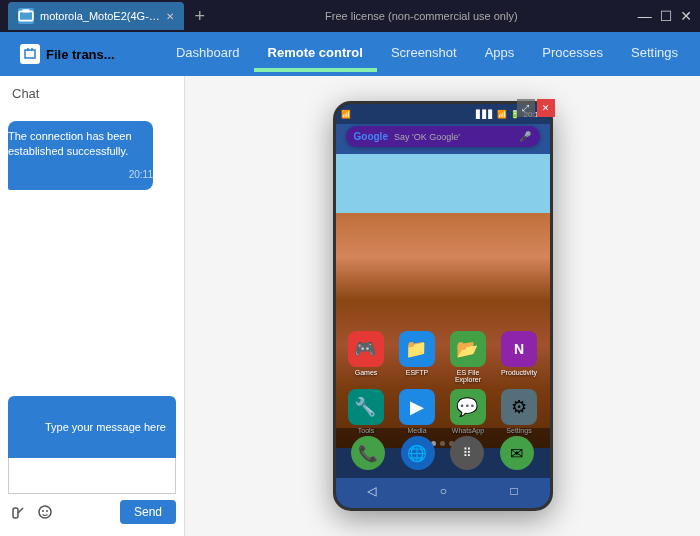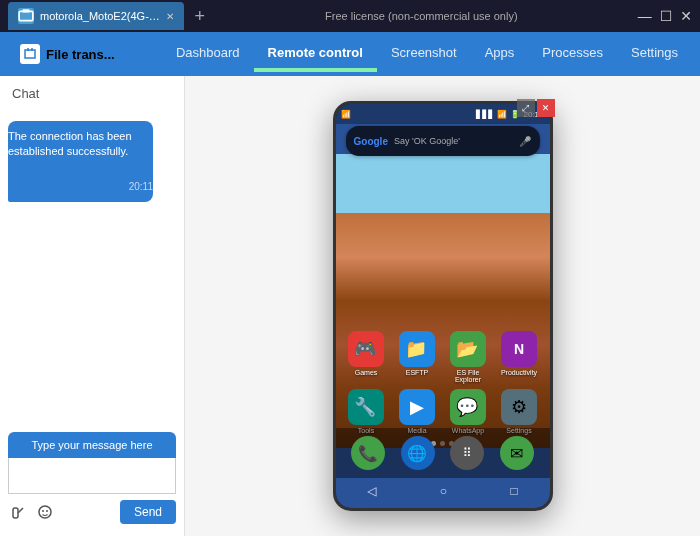--- a/index.html
+++ b/index.html
@@ -72,29 +72,29 @@
     .chat-bubble {
       background: #2d7dd2;
       color: #fff;
       font-size: 11px;
       padding: 8px 0;
       border-radius: 8px 8px 8px 2px;
       max-width: 145px;
       line-height: 1.4;
       position: relative;
     }
-    .chat-time { font-size: 10px; color: rgba(255,255,255,0.7); text-align: right; margin-top: 20px; }
+    .chat-time { font-size: 10px; color: rgba(255,255,255,0.7); text-align: right; margin-top: 8px; }
     .chat-spacer { flex: 1; }
     .chat-input-label {
       background: #2d7dd2;
       color: #fff;
       font-size: 11px;
-      padding: 7px 10px;
+      padding: 25px 10px;
       border-radius: 6px 6px 0 0;
-      text-align: center;
+      text-align: right;
     }
     .chat-input-box {
       border: 1px solid #ccc;
       border-top: none;
       height: 36px;
       background: #fff;
       width: 100%;
       margin-bottom: 4px;
     }
     .chat-toolbar {
@@ -156,22 +156,22 @@
       position: absolute;
       top: 0; left: 0; right: 0;
       z-index: 10;
     }
     .status-bar-left { display: flex; gap: 4px; }
     .status-bar-right { display: flex; align-items: center; gap: 3px; font-size: 8px; color: #fff; }
     
     .google-bar {
       position: absolute;
       top: 22px; left: 10px; right: 10px;
-      height: 30px;
-      background: #0f172a;
+      height: 21px;
+      background: #4c1d95;
       border-radius: 13px;
       display: flex;
       align-items: center;
       padding: 0 8px;
       font-size: 11px;
       color: #999;
       box-shadow: 0 1px 4px rgba(0,0,0,0.3);
       z-index: 5;
     }
     .google-logo { font-size: 10px; color: #4285f4; font-weight: bold; margin-right: 6px; }

